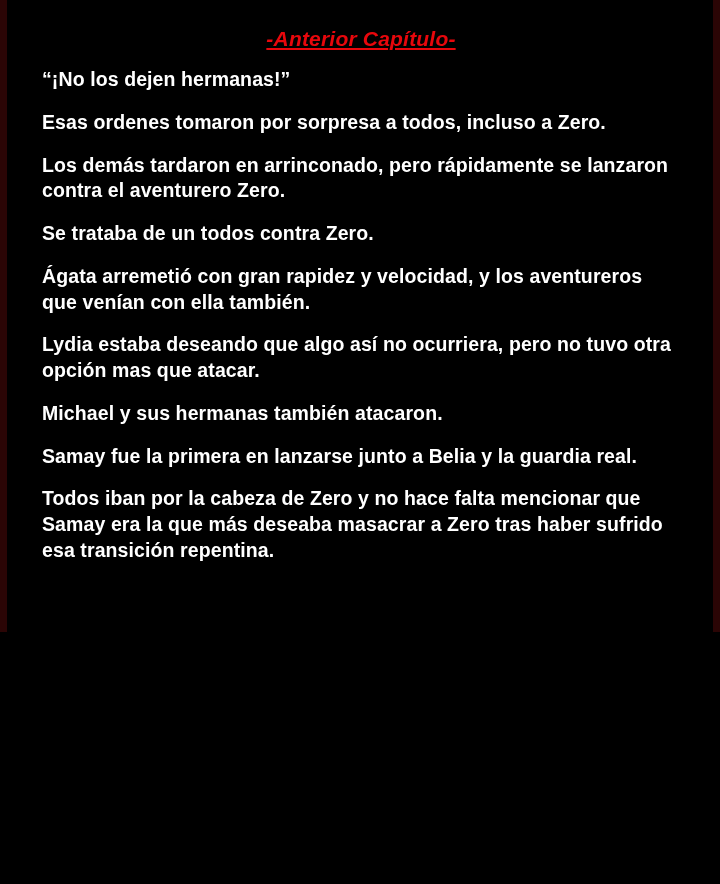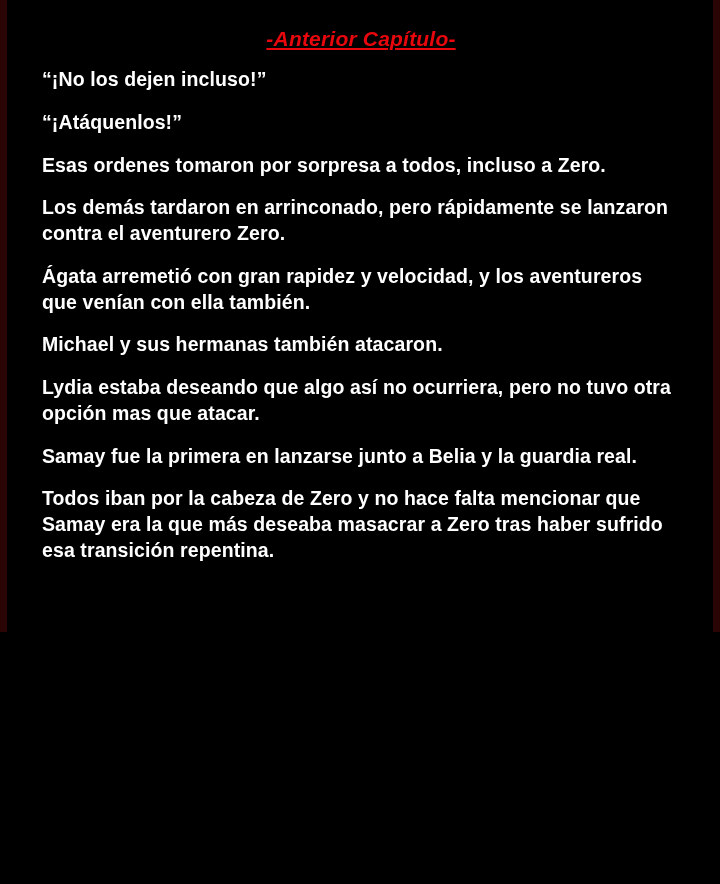--- a/index.html
+++ b/index.html
@@ -68,25 +68,25 @@
 </head>
 <body>
 
 <div class="page">
   <div class="edge left"></div>
   <div class="edge right"></div>
 
   <div class="content">
     <div class="chapter-heading">-Anterior Capítulo-</div>
 
-    <p class="paragraph">“¡No los dejen incluso!”</p>
-    <p class="paragraph">“¡Atáquenlos!”</p>
+    <p class="paragraph">“¡No los dejen hermanas!”</p>
     <p class="paragraph">Esas ordenes tomaron por sorpresa a todos, incluso a Zero.</p>
     <p class="paragraph">Los demás tardaron en arrinconado, pero rápidamente se lanzaron contra el aventurero Zero.</p>
+    <p class="paragraph">Se trataba de un todos contra Zero.</p>
     <p class="paragraph">Ágata arremetió con gran rapidez y velocidad, y los aventureros que venían con ella también.</p>
+    <p class="paragraph">Lydia estaba deseando que algo así no ocurriera, pero no tuvo otra opción mas que atacar.</p>
     <p class="paragraph">Michael y sus hermanas también atacaron.</p>
-    <p class="paragraph">Lydia estaba deseando que algo así no ocurriera, pero no tuvo otra opción mas que atacar.</p>
     <p class="paragraph">Samay fue la primera en lanzarse junto a Belia y la guardia real.</p>
     <p class="paragraph">Todos iban por la cabeza de Zero y no hace falta mencionar que Samay era la que más deseaba masacrar a Zero tras haber sufrido esa transición repentina.</p>
 
     <div class="spacer-bottom"></div>
   </div>
 </div>
 
 </body></html>

